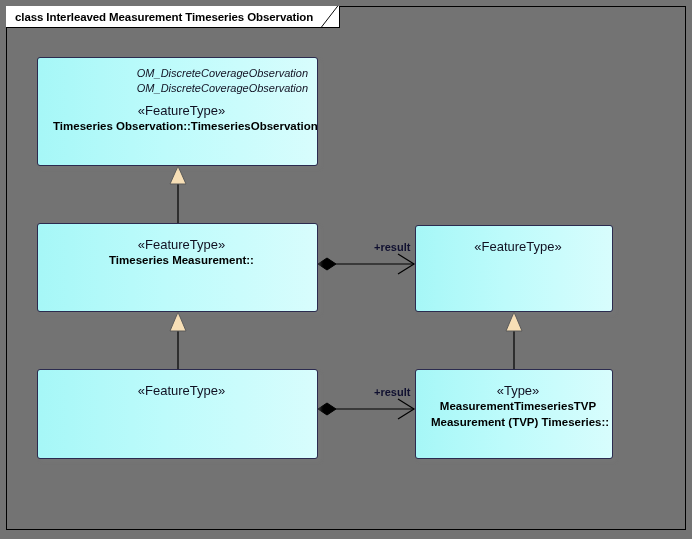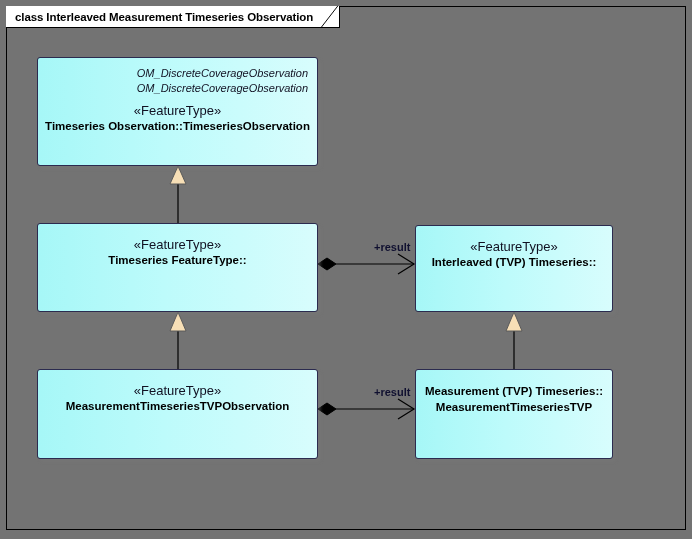--- a/index.html
+++ b/index.html
@@ -58,21 +58,21 @@
   }
 
   
   .uml-class {
     position: absolute;
     box-sizing: border-box;
     border: 1px solid #2b2b4f;
     border-radius: 3px;
     background: linear-gradient(to right, #a6f7f7 0%, #bdfbfb 45%, #d8fdfd 100%);
     box-shadow: 3px 3px 3px rgba(120,120,120,0.38);
-    padding: 8px 7px 0 7px;
+    padding: 8px 7px 0 15px;
     text-align: center;
     color: #000000;
     overflow: hidden;
   }
   .cls-inherited {
     font-size: 11px;
     font-style: italic;
     text-align: right;
     line-height: 15px;
     color: #111122;
@@ -169,31 +169,30 @@
   <div class="uml-class" style="left:37px; top:57px; width:281px; height:109px;">
     <div class="cls-inherited">OM_DiscreteCoverageObservation</div>
     <div class="cls-inherited">OM_DiscreteCoverageObservation</div>
     <div class="cls-spacer"></div>
     <div class="cls-stereo">«FeatureType»</div>
     <div class="cls-name">Timeseries Observation::TimeseriesObservation</div>
   </div>
 
   <div class="uml-class" style="left:37px; top:223px; width:281px; height:89px; padding-top:13px;">
     <div class="cls-stereo">«FeatureType»</div>
-    <div class="cls-name">Timeseries FeatureType::</div>
+    <div class="cls-name">Timeseries Measurement::</div>
   </div>
 
   <div class="uml-class" style="left:415px; top:225px; width:198px; height:87px; padding-top:13px;">
     <div class="cls-stereo">«FeatureType»</div>
-    <div class="cls-name">Interleaved (TVP) Timeseries::</div>
   </div>
 
   <div class="uml-class" style="left:37px; top:369px; width:281px; height:90px; padding-top:13px;">
     <div class="cls-stereo">«FeatureType»</div>
-    <div class="cls-name">MeasurementTimeseriesTVPObservation</div>
   </div>
 
   <div class="uml-class" style="left:415px; top:369px; width:198px; height:90px; padding-top:13px;">
+    <div class="cls-stereo">«Type»</div>
+    <div class="cls-name">MeasurementTimeseriesTVP</div>
     <div class="cls-name">Measurement (TVP) Timeseries::</div>
-    <div class="cls-name">MeasurementTimeseriesTVP</div>
   </div>
 
 </div>
 
 </body></html>

